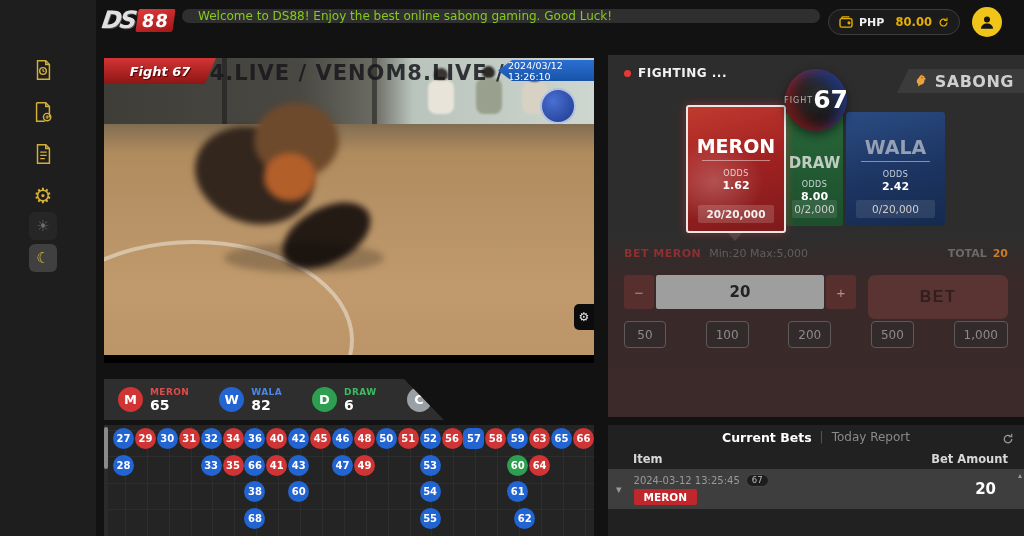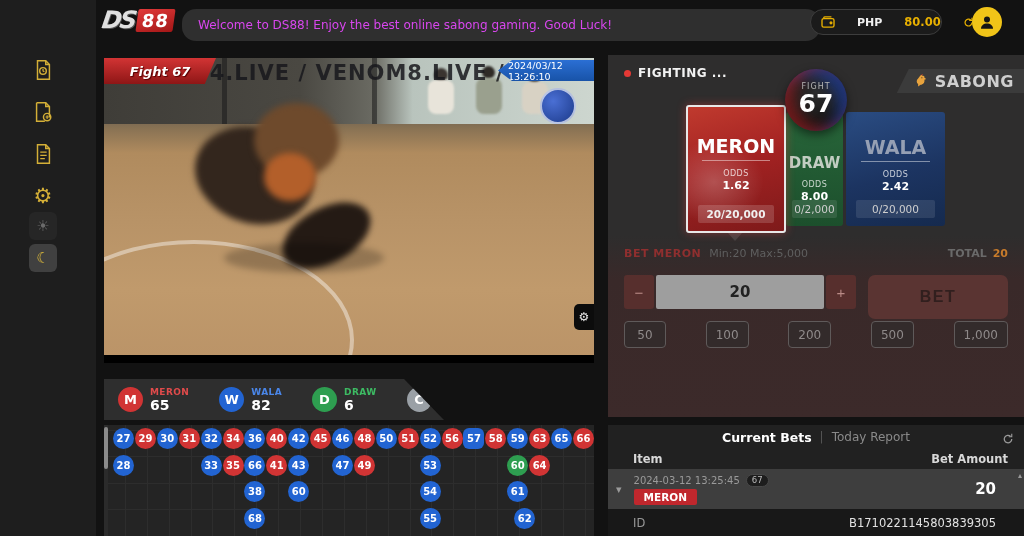--- a/index.html
+++ b/index.html
@@ -16,26 +16,26 @@
   .moon-btn { background:#404040; color:#d8b63a; font-size:15px; }
 
   
   #topbar { position:absolute; left:96px; top:0; right:0; height:44px; }
   .logo { position:absolute; left:6px; top:6px; display:flex; align-items:center; }
   .logo-ds { font-weight:bold; font-style:italic; font-size:24px; color:#e0e0e0;
     letter-spacing:-2px; transform:skewX(-8deg); text-shadow:1px 1px 0 #555; }
   .logo-88 { margin-left:2px; background:linear-gradient(160deg,#e23b3b,#a31616);
     color:#fff; font-weight:bold; font-size:18px; padding:1px 5px; transform:skewX(-8deg);
     border-radius:2px; letter-spacing:1px; }
-  .welcome-pill { position:absolute; left:86px; top:9px; width:638px; height:32px;
+  .welcome-pill { position:absolute; left:86px; top:9px; width:638px; height:14px;
     background:#2f2f2f; border-radius:14px; display:flex; align-items:center;
-    padding:0 16px; font-size:12px; color:#d946ef; }
-  .wallet-pill { position:absolute; right:82px; top:9px; width:132px; height:26px;
+    padding:0 16px; font-size:12px; color:#84cc16; }
+  .wallet-pill { position:absolute; right:64px; top:9px; width:132px; height:26px;
     border:1px solid #3d3d3d; background:#1b1b1b; border-radius:14px; display:flex;
-    align-items:center; gap:22px; padding:0 10px; cursor:pointer; }
+    align-items:center; gap:6px; padding:0 10px; cursor:pointer; }
   .wallet-pill .cur { font-size:11px; font-weight:bold; color:#f0f0f0; }
   .wallet-pill .bal { margin-left:auto; font-size:11.5px; font-weight:bold; color:#e8b000; }
   .avatar { position:absolute; right:22px; top:7px; width:30px; height:30px; border-radius:50%;
     background:#f0c418; display:flex; align-items:center; justify-content:center; cursor:pointer; }
 
   
   #video { position:absolute; left:104px; top:58px; width:490px; height:305px; background:#000; }
   .scene { position:absolute; inset:0 0 8px 0; overflow:hidden;
     background:linear-gradient(180deg,#57524a 0%,#5a554c 16%,#8a7354 24%,#b08b5e 32%,#b89367 55%,#c09a6c 78%,#bb9468 100%); }
   .wall { position:absolute; left:0; top:0; right:0; height:66px;
@@ -88,21 +88,21 @@
   .status-row { position:absolute; left:16px; top:11px; display:flex; align-items:center; gap:7px; }
   .status-dot { width:7px; height:7px; border-radius:50%; background:#e53935; }
   .status-text { font-size:12px; font-weight:bold; letter-spacing:.5px; color:#f2f2f2; }
   .game-tab { position:absolute; right:0; top:14px; height:24px; background:#3b3b3b;
     clip-path:polygon(12px 0,100% 0,100% 100%,0 100%); display:flex; align-items:center; gap:5px;
     padding:0 10px 0 18px; cursor:pointer; }
   .game-tab span { font-size:16px; font-weight:bold; letter-spacing:.5px; color:#cfcfcf; }
   .fight-circle { position:absolute; left:177px; top:14px; width:62px; height:62px; border-radius:50%;
     background:radial-gradient(circle at 50% 38%,#2d2d2d,#101010 75%);
     box-shadow:inset 9px -3px 14px rgba(205,35,35,.5), inset -9px 6px 14px rgba(35,80,205,.55), 0 4px 10px rgba(0,0,0,.5);
-    display:flex; flex-direction:column; align-items:center; justify-content:center; z-index:5; }
+    display:flex; align-items:center; justify-content:center; z-index:5; }
   .fight-word { font-size:8px; letter-spacing:1px; color:#b5b5b5; }
   .fight-num { font-size:25px; font-weight:bold; color:#fff; line-height:1.05; }
   .card { position:absolute; border-radius:3px; overflow:hidden; display:flex; flex-direction:column;
     align-items:center; cursor:pointer; }
   .card-meron { left:78px; top:50px; width:100px; height:128px;
     background:linear-gradient(165deg,#c03a2e 0%,#a32222 45%,#7e1a1a 100%);
     border:2px solid #e8e8e8; box-shadow:0 0 10px rgba(230,60,60,.45); z-index:2; }
   .card-meron::before { content:""; position:absolute; left:-10px; top:30px; width:90px; height:90px;
     background:radial-gradient(ellipse at 40% 50%, rgba(255,255,255,.22), transparent 65%); }
   .card-draw { left:178px; top:57px; width:57px; height:114px;
@@ -443,17 +443,13 @@
     <div class="bet-row-main">
       <div class="bet-time-line">
         <span class="bet-time">2024-03-12 13:25:45</span>
         <span class="bet-fight-badge">67</span>
       </div>
       <span class="side-badge">MERON</span>
     </div>
     <span class="bet-amount">20</span>
   </div>
   <span class="scroll-up">▴</span>
-  <div class="id-row">
-    <span class="id-label">ID</span>
-    <span class="id-value">B1710221145803839305</span>
-  </div>
 </section>
 
 </body></html>

